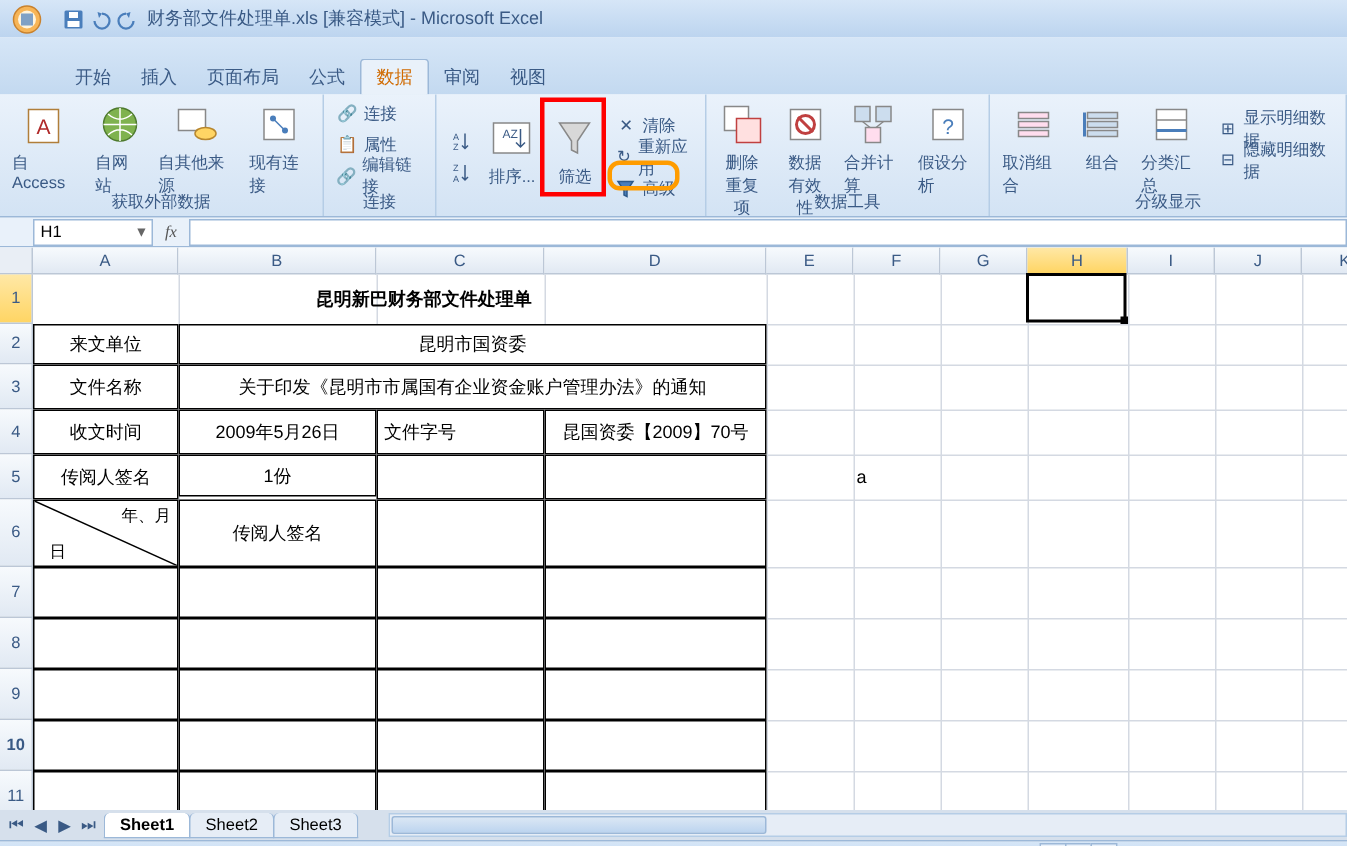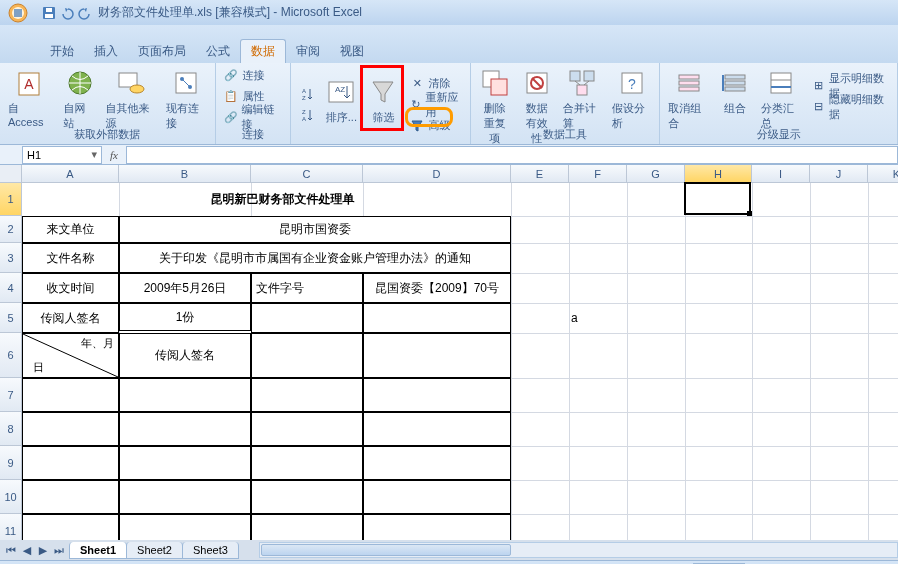--- a/index.html
+++ b/index.html
@@ -367,21 +367,21 @@
   <div class="row-headers" id="row-headers">
       <div class="rh sel" style="height: 33px;">1</div>
       <div class="rh" style="height: 27px;">2</div>
       <div class="rh" style="height: 30px;">3</div>
       <div class="rh" style="height: 30px;">4</div>
       <div class="rh" style="height: 30px;">5</div>
       <div class="rh" style="height: 45px;">6</div>
       <div class="rh" style="height: 34px;">7</div>
       <div class="rh" style="height: 34px;">8</div>
       <div class="rh" style="height: 34px;">9</div>
-      <div class="rh" style="height: 34px;">10</div>
+      <div class="rh" style="height: 34px; font-weight: bold;">10</div>
       <div class="rh" style="height: 34px;">11</div>
       <div class="rh" style="height: 34px;">12</div>
     </div>
 
   <div class="grid" id="grid" style="width: 944px; height: 399px;">
 
   <div class="gl-v" style="left: 97px; height: 399px;"></div>
       <div class="gl-v" style="left: 229px; height: 399px;"></div>
       <div class="gl-v" style="left: 341px; height: 399px;"></div>
       <div class="gl-v" style="left: 489px; height: 399px;"></div>

